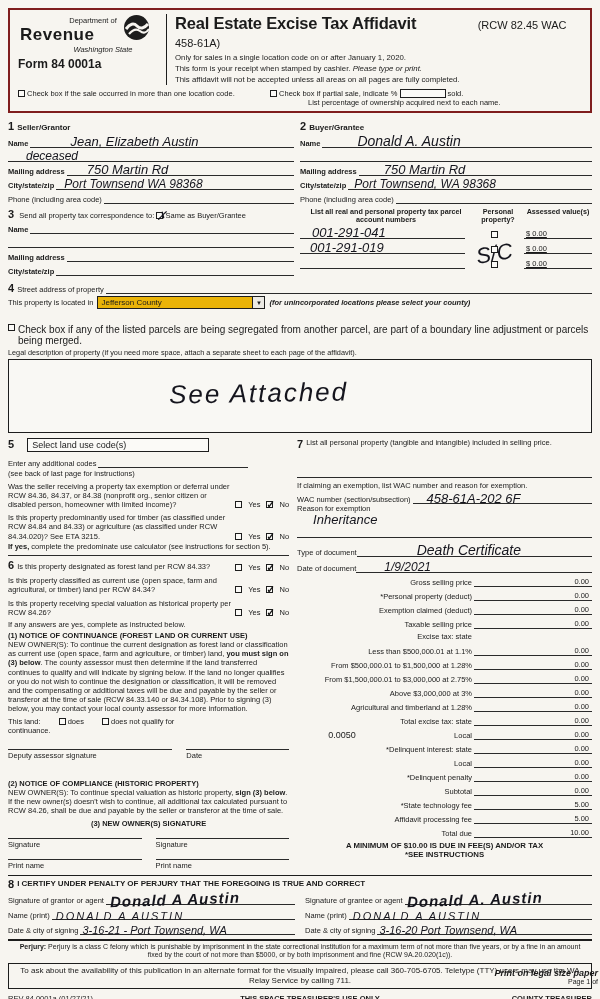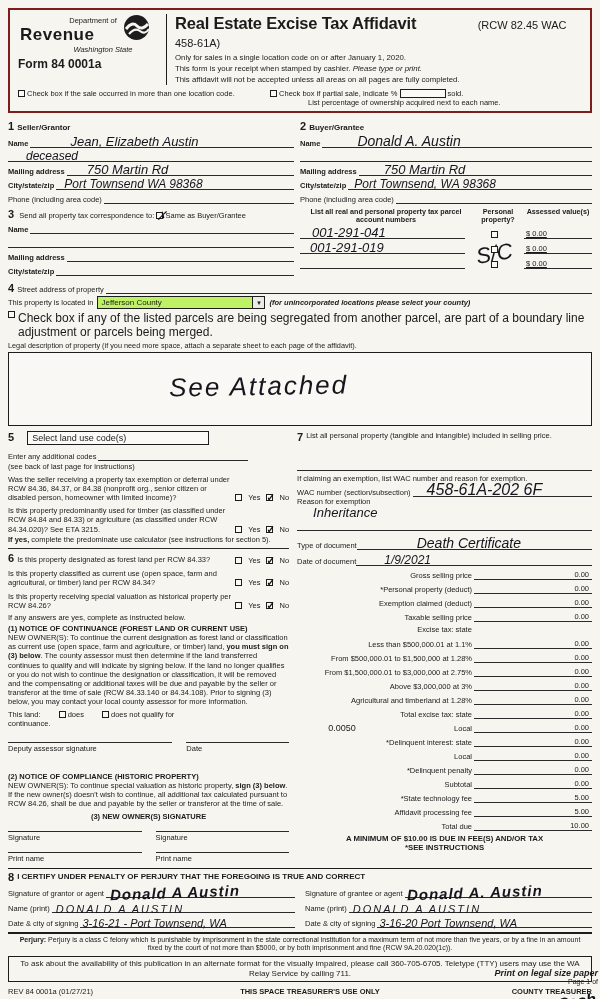--- a/index.html
+++ b/index.html
@@ -52,25 +52,25 @@
   .prow { display:flex; align-items:flex-end; height:15px;text-decoration:underline; }
   .prow .pno { width:165px; border-bottom:1.1px solid #2a2a2a; position:relative; height:100%; }
   .prow .pcb { width:59px; text-align:center; }
   .prow .pval { flex:1; border-bottom:1.1px solid #2a2a2a; font-size:7.5px; padding-left:2px; }
   .sc-note { position:absolute; right:-48px; bottom:-14px; font-size:22px; font-style:italic; color:#15151d; transform:rotate(-10deg); }
   
   .sec4 { margin-top:5px; }
   .sec4 .frow { height:13px; }
   .located { display:flex; align-items:center; font-size:7.5px; margin-top:2px; }
   .dropdown { display:inline-flex; border:1.2px solid #1d1d1d; width:168px; height:13px; margin:0 4px;
-              background:#bef264; align-items:center; }
+              background:#eab308; align-items:center; }
   .dropdown .dtext { flex:1; font-size:8px; padding-left:3px; }
   .dropdown .darrow { width:12px; border-left:1.2px solid #1d1d1d; height:100%; text-align:center;
                       font-size:6px; line-height:12px; background:#eceae4; }
-  .cbline { font-size:12px; margin-top:2px; display:flex; gap:3px; align-items:flex-start; }
+  .cbline { font-size:10px; margin-top:15px; display:flex; gap:3px; align-items:flex-start; }
   .legal-lbl { font-size:7.3px; margin-top:2px; }
   .legalbox { border:1.2px solid #1d1d1d; height:74px; margin-top:2px; position:relative; background:#f9f8f4; }
   .legalbox .hwbig { position:absolute; left:160px; top:18px; font-size:26px; font-style:italic; color:#15151d;
                      letter-spacing:2px; transform:rotate(-1deg); }
   
   .main { display:flex; margin-top:5px; }
   .lcol { width:49.5%; padding-right:8px; font-size:7.5px; line-height:1.22; }
   .rcol { width:50.5%; font-size:7.5px; }
   .lubox { display:inline-block; border:1.2px solid #1d1d1d; width:182px; height:14px; font-size:9px;
            padding:1px 0 0 4px; background:#fbfaf7; margin-left:10px; }
@@ -387,21 +387,21 @@
     <div class="rcol">
       <div style="display:flex;">
           <span class="snum">7</span>
         <span>List all personal property (tangible and intangible) included in selling price.</span>
         </div>
       <div style="height:28px;border-bottom:1px solid #2a2a2a;"></div>
       <div style="margin-top:3px;">If claiming an exemption, list WAC number and reason for exemption.</div>
       <div class="frow" style="height:14px;">
           <span class="lbl" style="font-weight:normal">WAC number (section/subsection)</span>
         <span class="fill">
-            <span class="hw" style="left:14px;font-size:16px;bottom:-3px;">458-61A-202 6F</span>
+            <span class="hw" style="left:14px;font-size:13px;bottom:-3px;">458-61A-202 6F</span>
           </span>
         </div>
       <div>Reason for exemption</div>
       <div style="height:14px;position:relative;">
           <span class="hw" style="left:16px;font-size:13px;bottom:0;">Inheritance</span>
         </div>
       <div class="rule" style="margin-top:10px;"></div>
 
       <div class="docrow">
           <span>Type of document</span>

